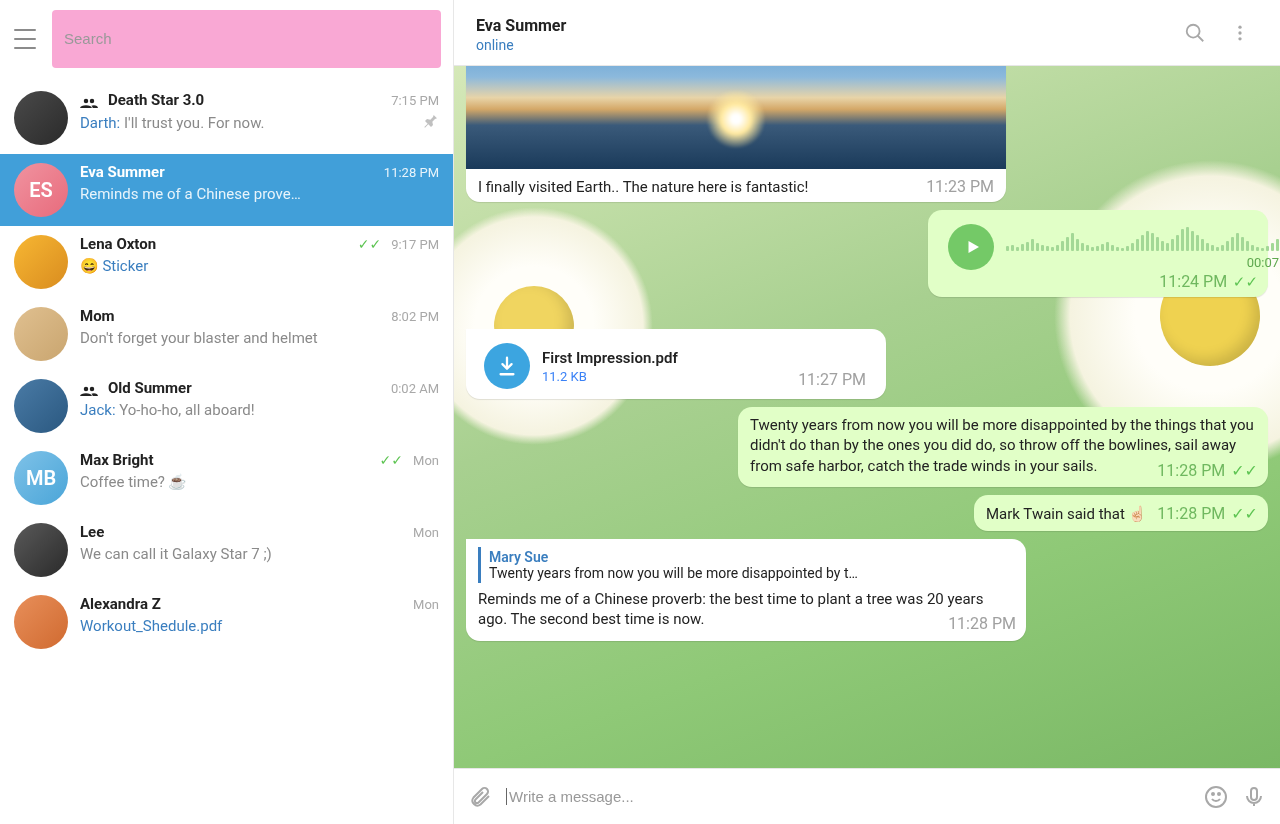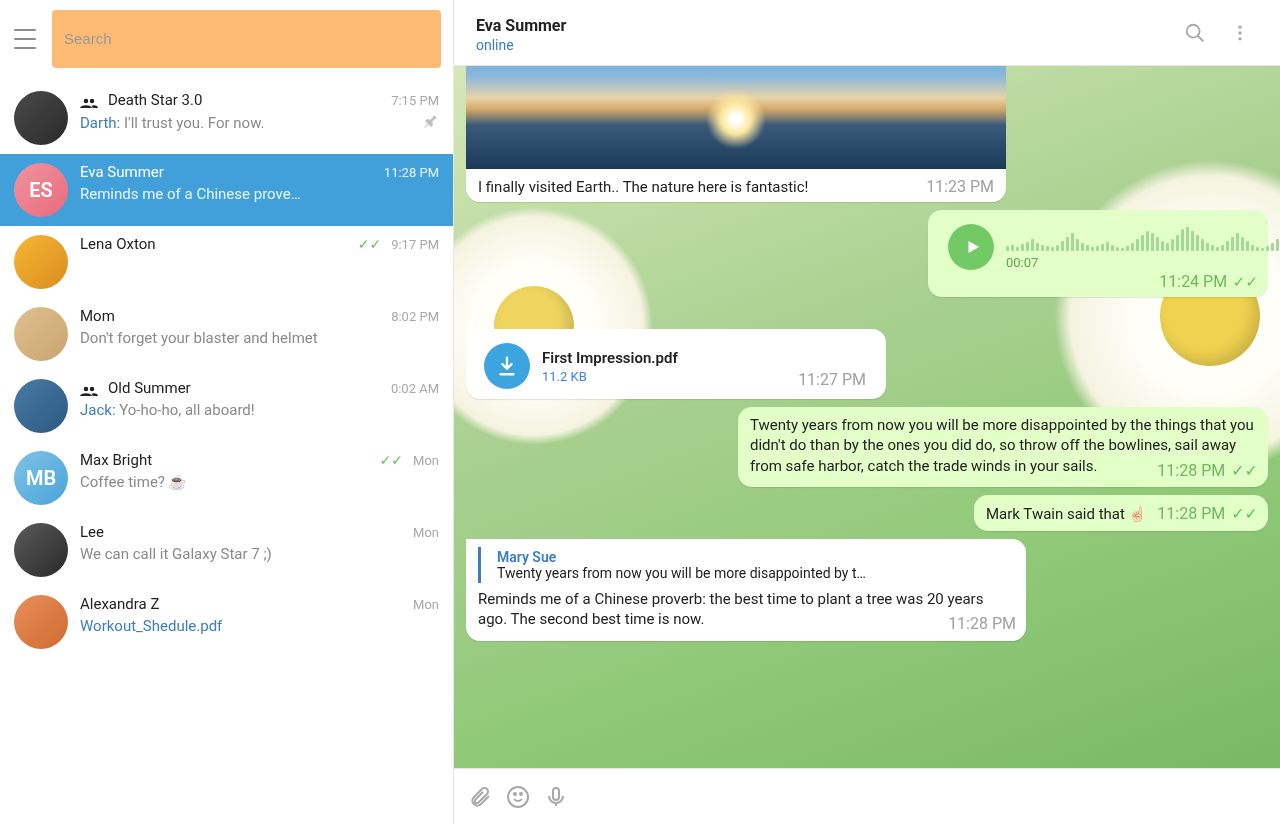--- a/index.html
+++ b/index.html
@@ -5,39 +5,39 @@
 * { margin: 0; padding: 0; box-sizing: border-box; }
 body {
   font-family: -apple-system, BlinkMacSystemFont, "Segoe UI", Roboto, "Open Sans", sans-serif;
   width: 1280px; height: 824px; overflow: hidden; background: #fff;
   display: flex; font-size: 15px; color: #222;
 }
 .sidebar { width: 454px; border-right: 1px solid #e7e7e7; display: flex; flex-direction: column; }
 .sb-header { display: flex; align-items: center; padding: 10px 12px 14px; gap: 14px; }
 .hamburger { width: 26px; height: 20px; display: flex; flex-direction: column; justify-content: space-between; cursor: pointer; padding: 0 2px;}
 .hamburger span { height: 2px; background: #8b8b8b; border-radius: 2px; }
-.search-wrap { flex: 1; background: #fdba74; border-radius: 4px; padding: 20px 12px; }
+.search-wrap { flex: 1; background: #f9a8d4; border-radius: 4px; padding: 20px 12px; }
 .search-input { border: none; background: transparent; width: 100%; outline: none; font-size: 15px; }
 .search-input::placeholder { color: #999; }
 .chat-list { flex: 1; overflow-y: auto; }
 .chat-item { display: flex; padding: 9px 14px; cursor: pointer; align-items: flex-start; gap: 12px; }
 .chat-item.active { background: #419fd9; color: #fff; }
 .avatar { width: 54px; height: 54px; border-radius: 50%; flex-shrink: 0; display: flex; align-items: center; justify-content: center; font-size: 20px; font-weight: 600; color: #fff; background-size: cover; background-position: center;}
 .av-ds { background: linear-gradient(135deg,#4a4a4a,#2a2a2a); }
 .av-es { background: linear-gradient(135deg,#f093a0,#e86b7c); }
 .av-lo { background: linear-gradient(135deg,#f7b733,#d98c1f); }
 .av-mom { background: linear-gradient(135deg,#e0c090,#c9a56f); }
 .av-phq { background: linear-gradient(135deg,#6fc96f,#3a9c3a); color:#000; }
 .av-op { background: linear-gradient(135deg,#4a7ba6,#2a5880); }
 .av-mb { background: linear-gradient(135deg,#7fc2e8,#4aa5d8); }
 .av-lee { background: linear-gradient(135deg,#5a5a5a,#2a2a2a); }
 .av-az { background: linear-gradient(135deg,#e88f5a,#d06a30); }
 .chat-body { flex: 1; min-width: 0; }
 .chat-row1 { display: flex; align-items: center; gap: 6px; }
-.chat-name { font-weight: 400; flex: 1; white-space: nowrap; overflow: hidden; text-overflow: ellipsis; font-size: 15px;}
+.chat-name { font-weight: 700; flex: 1; white-space: nowrap; overflow: hidden; text-overflow: ellipsis; font-size: 15px;}
 .chat-time { font-size: 13px; color: #a8a8a8; white-space: nowrap; }
 .chat-item.active .chat-time { color: #e8f4fb; }
 .chat-row2 { display: flex; align-items: center; margin-top: 4px; gap: 11px;}
 .chat-preview { flex: 1; white-space: nowrap; overflow: hidden; text-overflow: ellipsis; color: #8a8a8a; font-size: 15px;}
 .chat-item.active .chat-preview { color: #e8f4fb; }
 .sender { color: #3a7ebf; }
 .link-preview { color: #3a7ebf; }
 .group-icon { display:inline-block; width:18px; height:12px; margin-right:4px; vertical-align:middle;}
 .group-icon svg { fill: currentColor; }
 .ticks { color: #5dc452; margin-right: 4px; font-size:14px;}
@@ -71,39 +71,39 @@
 .photo-img::after { content:''; position:absolute; left:50%; top:30%; width:60px; height:60px; border-radius:50%; background: radial-gradient(circle,#fff 10%, #ffe9a0 35%, transparent 70%); transform:translateX(-50%); filter:blur(1px);}
 .caption-row { padding: 8px 12px 6px; display:flex; align-items:flex-end; gap:16px; justify-content:space-between;}
 .caption { font-size: 15px; }
 .msg-time { font-size: 16px; color: #a0a0a0; white-space:nowrap; }
 .out .msg-time { color: #6fb85f; }
 .msg-ticks { color:#5dc452; margin-left:2px;}
 
 .voice-msg { display:flex; align-items:center; gap:12px; padding: 6px 8px 4px;}
 .play-btn { width:46px; height:46px; border-radius:50%; background:#74c967; display:flex; align-items:center; justify-content:center; cursor:pointer; flex-shrink:0;}
 .play-btn svg { fill:#fff; width:18px; height:18px; margin-left:3px;}
-.wave-block { flex:1;}
+.wave-block { flex:1;text-align:right;}
 .waveform { display:flex; align-items:flex-end; gap:2px; height:26px; margin-bottom:4px;}
 .waveform span { width:3px; background:#a3d896; border-radius:1px;}
 .voice-dur { font-size:13px; color:#5fa84f; }
 .voice-time-row { text-align:right; margin-top:-2px;}
 
 .file-msg { display:flex; align-items:center; gap:12px; padding:6px 10px 4px 6px;}
 .file-icon { width:46px; height:46px; border-radius:50%; background:#3ca5e0; display:flex; align-items:center; justify-content:center; flex-shrink:0;}
 .file-icon svg { fill:#fff; width:22px; height:22px;}
 .file-info { flex:1;}
 .file-name { font-weight:600; font-size:15px;}
 .file-size { color:#3b82f6; font-size:13px; margin-top:2px;}
 .file-time { align-self:flex-end; margin-left:20px;}
 
 .text-msg { font-size:15px; line-height:1.35; }
 .flex-end-row { display:flex; align-items:flex-end; gap:10px;}
 .inline-time { float:right; margin-left:12px; margin-top:4px;}
 
-.reply-block { border-left:3px solid #3a7ebf; padding:2px 16px; margin-bottom:6px;}
+.reply-block { border-left:3px solid #3a7ebf; padding:2px 8px; margin-bottom:6px;}
 .reply-name { color:#3a7ebf; font-weight:600; font-size:14px;}
 .reply-text { color:#222; font-size:14px; white-space:nowrap; overflow:hidden; text-overflow:ellipsis;}
 
 .compose { height:56px; border-top:1px solid #e7e7e7; background:#fff; display:flex; align-items:center; padding: 0 14px; gap:14px;}
 .compose-icon { color:#a8a8a8; cursor:pointer; display:flex; align-items:center;}
 .compose-input { flex:1; border:none; outline:none; font-size:15px; background:transparent;}
 .compose-input::placeholder { color:#999;}
 .cursor-bar { border-left: 1px solid #666; padding-left:2px;}
 </style>
 </head>
@@ -152,20 +152,23 @@
         </div>
       </div>
       <div class="chat-item">
         <div class="avatar av-lo"></div>
         <div class="chat-body">
           <div class="chat-row1">
             <span class="chat-name">Lena Oxton</span>
             <span class="ticks">✓✓</span>
             <span class="chat-time">9:17 PM</span>
           </div>
+          <div class="chat-row2">
+            <span class="chat-preview">😄 <span class="link-preview">Sticker</span></span>
+          </div>
         </div>
       </div>
       <div class="chat-item">
         <div class="avatar av-mom"></div>
         <div class="chat-body">
           <div class="chat-row1">
             <span class="chat-name">Mom</span>
             <span class="chat-time">8:02 PM</span>
           </div>
           <div class="chat-row2">
@@ -375,20 +378,21 @@
 
     </div>
   </div>
 
   <div class="compose">
     <div class="compose-icon">
       <svg width="24" height="24" viewBox="0 0 24 24" fill="none" stroke="currentColor" stroke-width="2">
           <path d="M21 11l-8.5 8.5a5 5 0 01-7-7L14 4a3.5 3.5 0 015 5l-8.5 8.5a2 2 0 01-3-3L15 7"></path>
         </svg>
     </div>
+    <input class="compose-input cursor-bar" placeholder="Write a message..." style="">
     <div class="compose-icon">
       <svg width="24" height="24" viewBox="0 0 24 24" fill="none" stroke="currentColor" stroke-width="2">
           <circle cx="12" cy="12" r="10"></circle>
           <path d="M8 14s1.5 2 4 2 4-2 4-2"></path>
           <circle cx="9" cy="9" r="1" fill="currentColor"></circle>
           <circle cx="15" cy="9" r="1" fill="currentColor"></circle>
         </svg>
     </div>
     <div class="compose-icon">
       <svg width="24" height="24" viewBox="0 0 24 24" fill="none" stroke="currentColor" stroke-width="2">

